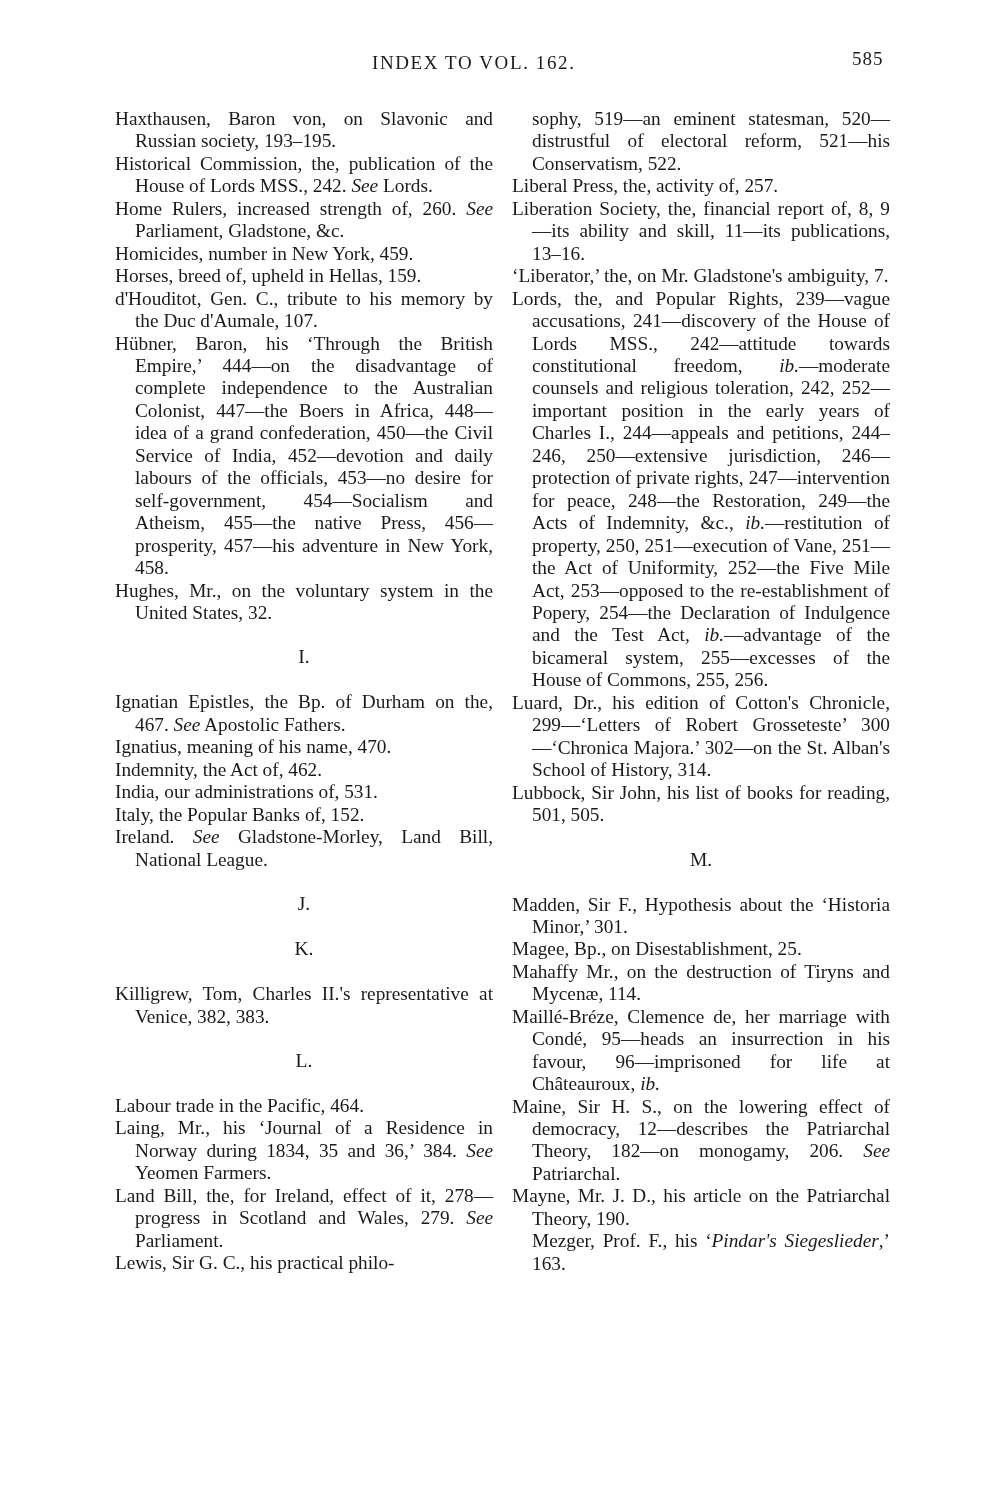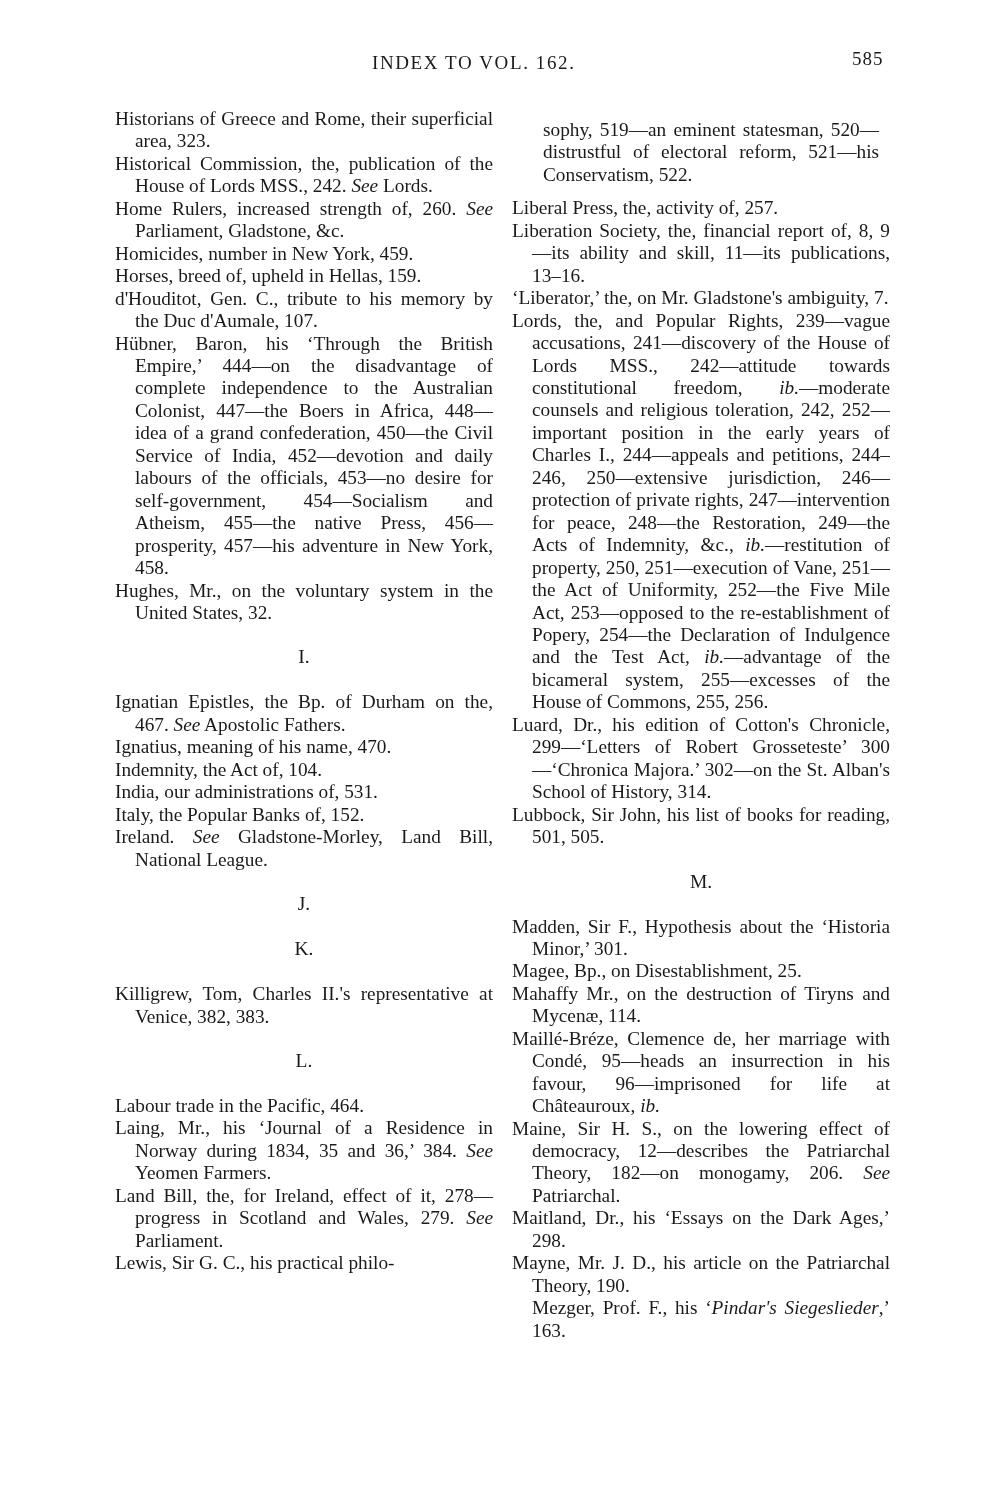--- a/index.html
+++ b/index.html
@@ -5,47 +5,47 @@
   html, body { margin: 0; padding: 0; background: #ffffff; }
   body { width: 1000px; height: 1502px; position: relative; overflow: hidden;
          font-family: "Liberation Serif", "DejaVu Serif", serif; color: #1a1a1a; }
   .header { position: absolute; top: 48px; left: 0; width: 876px; height: 40px; }
   .running-title { position: absolute; left: 372px; top: 4px; font-size: 19px; letter-spacing: 1.6px; }
   .page-number { position: absolute; left: 852px; top: 0px; font-size: 19px; letter-spacing: 1px; }
   .col { position: absolute; top: 108px; width: 378px; font-size: 19.3px; line-height: 22.45px; }
   .col-left { left: 115px; }
   .col-right { left: 512px; }
   .entry { padding-left: 20px; text-indent: -20px; text-align: justify; margin: 0; }
-  .cont { padding-left: 20px; text-indent: 0; text-align: justify; margin: 11px; }
+  .cont { padding-left: 20px; text-indent: 0; text-align: justify; margin: 0; }
   .entry.indented { padding-left: 20px; text-indent: 0; }
   .letter { text-align: center; margin: 22px 0 22px 0; font-size: 19.5px; height: 23px; }
   i, .it { font-style: italic; }
 </style>
 </head>
 <body>
 
 <div class="header">
   <span class="running-title">INDEX TO VOL. 162.</span>
   <span class="page-number">585</span>
 </div>
 
 <div class="col col-left">
-  <p class="entry">Historians of Greece and Rome, their superficial area, 323.</p>
+  <p class="entry">Haxthausen, Baron von, on Slavonic and Russian society, 193–195.</p>
   <p class="entry">Historical Commission, the, publication of the House of Lords MSS., 242. <i>See</i> Lords.</p>
   <p class="entry">Home Rulers, increased strength of, 260. <i>See</i> Parliament, Gladstone, &amp;c.</p>
   <p class="entry">Homicides, number in New York, 459.</p>
   <p class="entry">Horses, breed of, upheld in Hellas, 159.</p>
   <p class="entry">d'Houditot, Gen. C., tribute to his memory by the Duc d'Aumale, 107.</p>
   <p class="entry">Hübner, Baron, his ‘Through the British Empire,’ 444—on the disadvantage of complete independence to the Australian Colonist, 447—the Boers in Africa, 448—idea of a grand confederation, 450—the Civil Service of India, 452—devotion and daily labours of the officials, 453—no desire for self-government, 454—Socialism and Atheism, 455—the native Press, 456—prosperity, 457—his adventure in New York, 458.</p>
   <p class="entry">Hughes, Mr., on the voluntary system in the United States, 32.</p>
 
   <div class="letter">I.</div>
   <p class="entry">Ignatian Epistles, the Bp. of Durham on the, 467. <i>See</i> Apostolic Fathers.</p>
   <p class="entry">Ignatius, meaning of his name, 470.</p>
-  <p class="entry">Indemnity, the Act of, 104.</p>
+  <p class="entry">Indemnity, the Act of, 462.</p>
   <p class="entry">India, our administrations of, 531.</p>
   <p class="entry">Italy, the Popular Banks of, 152.</p>
   <p class="entry">Ireland. <i>See</i> Gladstone-Morley, Land Bill, National League.</p>
 
   <div class="letter">J.</div>
 
   <div class="letter">K.</div>
   <p class="entry">Killigrew, Tom, Charles II.'s representative at Venice, 382, 383.</p>
 
   <div class="letter">L.</div>
@@ -63,16 +63,15 @@
   <p class="entry">Lords, the, and Popular Rights, 239—vague accusations, 241—discovery of the House of Lords MSS., 242—attitude towards constitutional freedom, <i>ib.</i>—moderate counsels and religious toleration, 242, 252—important position in the early years of Charles I., 244—appeals and petitions, 244–246, 250—extensive jurisdiction, 246—protection of private rights, 247—intervention for peace, 248—the Restoration, 249—the Acts of Indemnity, &amp;c., <i>ib.</i>—restitution of property, 250, 251—execution of Vane, 251—the Act of Uniformity, 252—the Five Mile Act, 253—opposed to the re-establishment of Popery, 254—the Declaration of Indulgence and the Test Act, <i>ib.</i>—advantage of the bicameral system, 255—excesses of the House of Commons, 255, 256.</p>
   <p class="entry">Luard, Dr., his edition of Cotton's Chronicle, 299—‘Letters of Robert Grosseteste’ 300—‘Chronica Majora.’ 302—on the St. Alban's School of History, 314.</p>
   <p class="entry">Lubbock, Sir John, his list of books for reading, 501, 505.</p>
 
   <div class="letter">M.</div>
   <p class="entry">Madden, Sir F., Hypothesis about the ‘Historia Minor,’ 301.</p>
   <p class="entry">Magee, Bp., on Disestablishment, 25.</p>
   <p class="entry">Mahaffy Mr., on the destruction of Tiryns and Mycenæ, 114.</p>
   <p class="entry">Maillé-Bréze, Clemence de, her marriage with Condé, 95—heads an insurrection in his favour, 96—imprisoned for life at Châteauroux, <i>ib.</i></p>
   <p class="entry">Maine, Sir H. S., on the lowering effect of democracy, 12—describes the Patriarchal Theory, 182—on monogamy, 206. <i>See</i> Patriarchal.</p>
-  <p class="entry">Maitland, Dr., his ‘Essays on the Dark Ages,’ 298.</p>
   <p class="entry">Mayne, Mr. J. D., his article on the Patriarchal Theory, 190.</p>
   <p class="entry indented">Mezger, Prof. F., his ‘<i>Pindar's Siegeslieder</i>,’ 163.</p>
 </div>
 
 </body></html>

